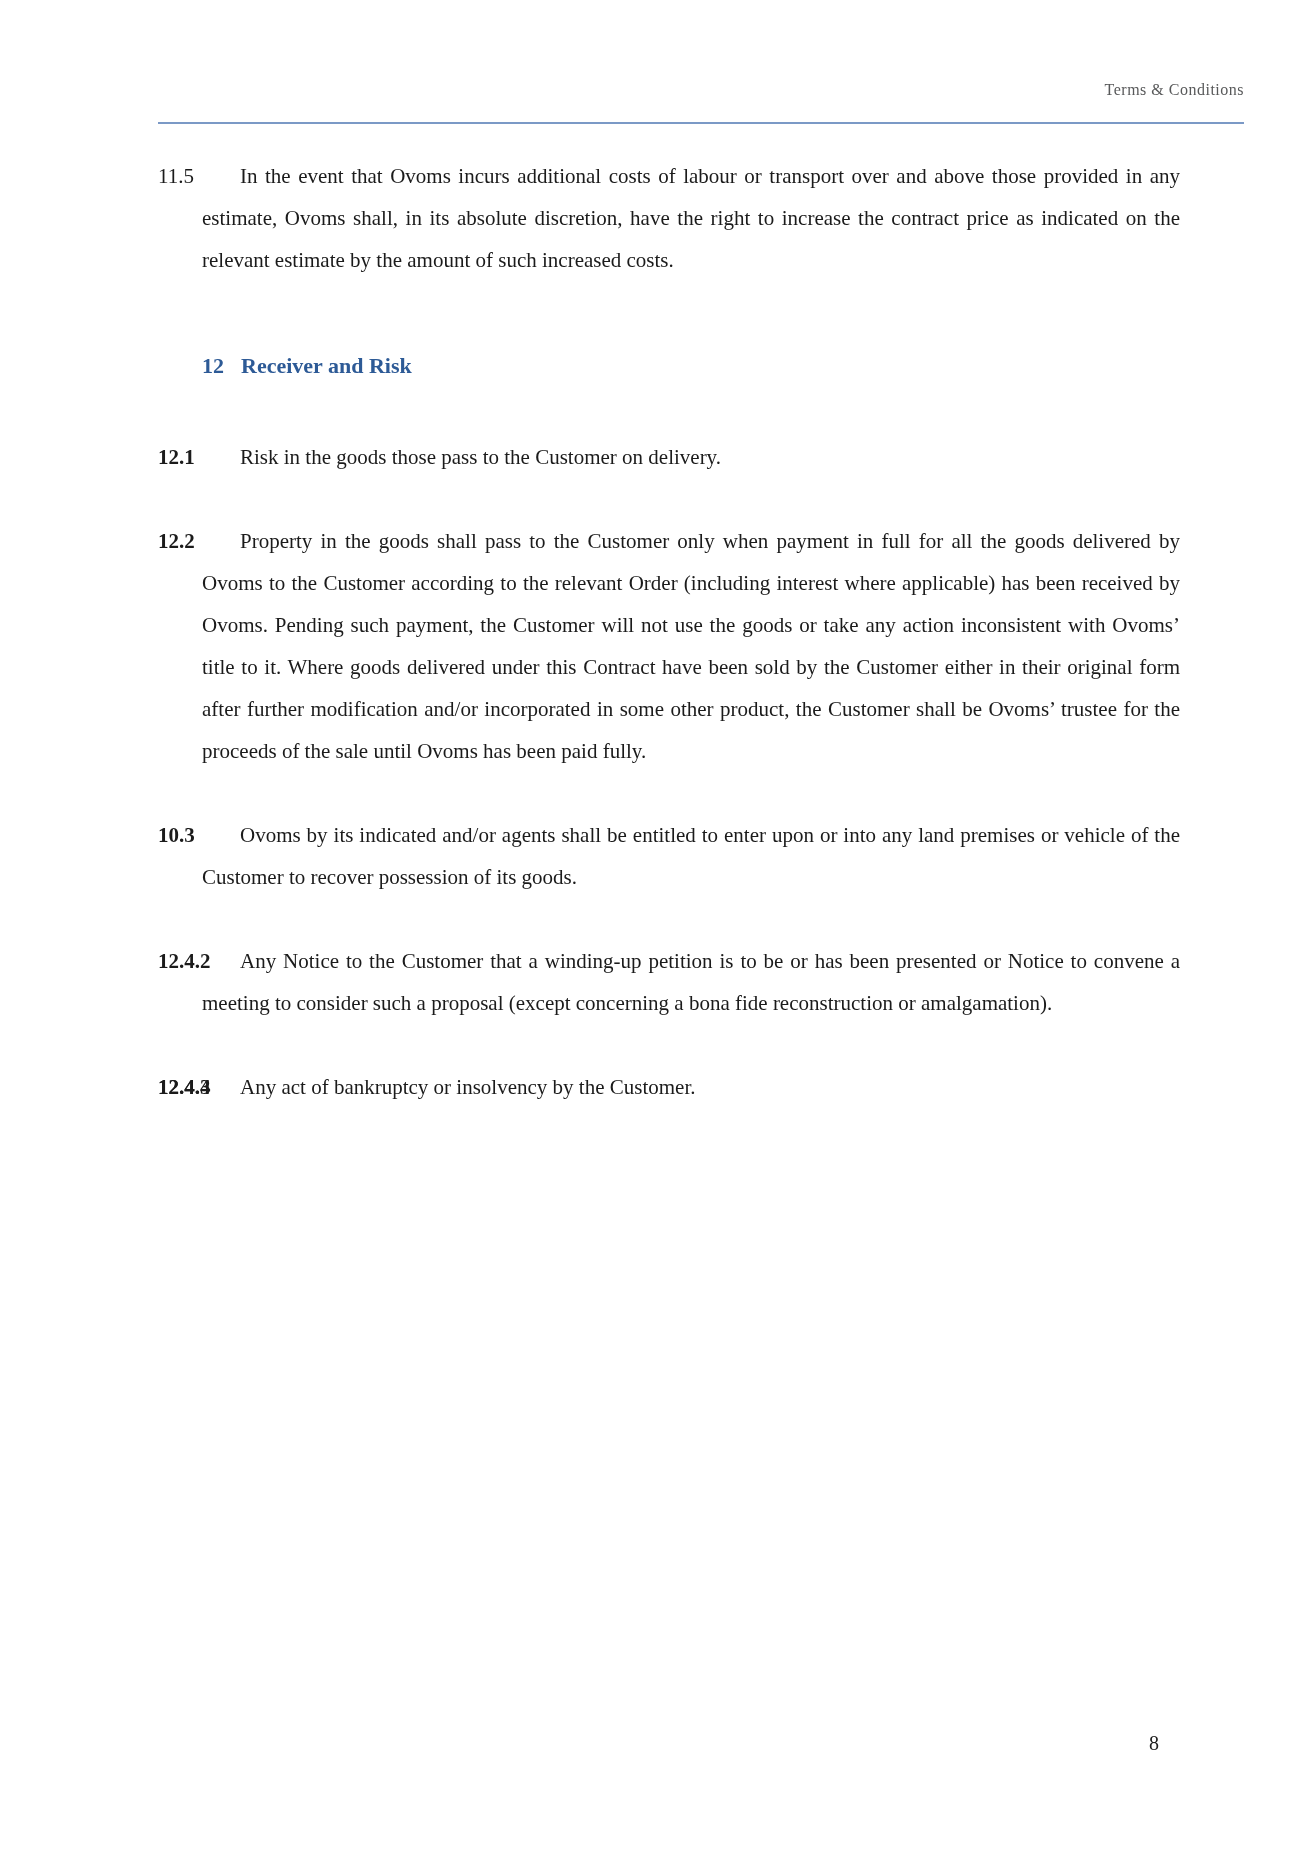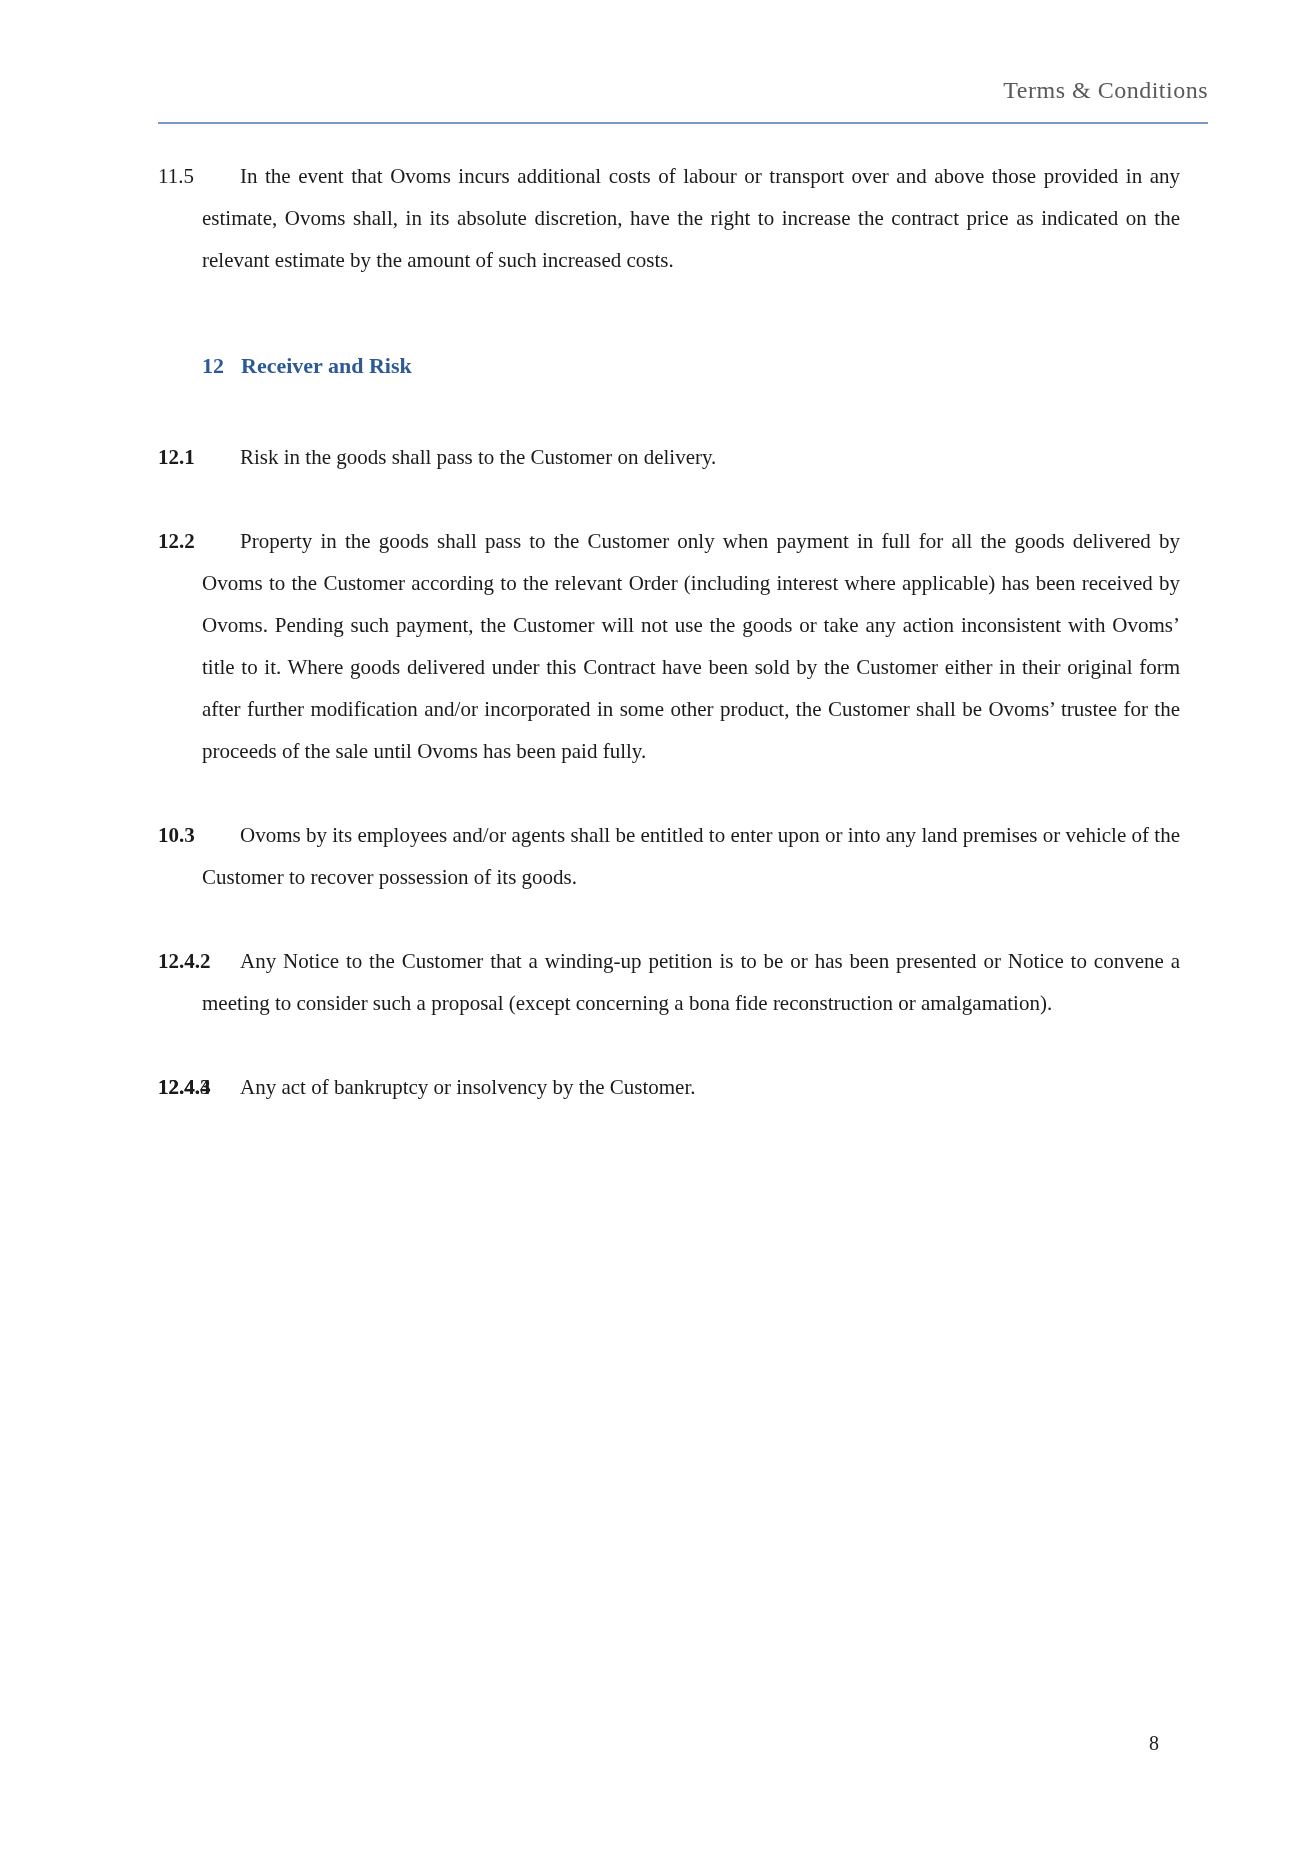--- a/index.html
+++ b/index.html
@@ -11,26 +11,26 @@
     position: relative;
     width: 1316px;
     height: 1861px;
     margin: 0 auto;
     background: #ffffff;
     font-family: "Liberation Serif", "DejaVu Serif", serif;
     color: var(--body-text, #1b1b1b);
     overflow: hidden;
   }
   .doc-header {
-    margin: 0 108px 0 158px;
+    margin: 0 72px 0 158px;
     padding-top: 78px;
     padding-bottom: 20px;
     border-bottom: 2px solid var(--rule-color, #7b99c6);
     text-align: right;
-    font-size: 24px;
+    font-size: 16px;
     line-height: 24px;
     letter-spacing: 0.5px;
     color: var(--header-text, #58595a);
   }
   .doc-body {
     margin: 0 136px 0 158px;
   }
   .clause {
     position: relative;
     padding-left: 44px;
@@ -81,23 +81,23 @@
 
 <div class="page" style="--heading-color: #2d5a96; --header-text: #58595a; --rule-color: #7b99c6; --body-text: #1b1b1b;">
 
   <header class="doc-header">
     <span class="header-title">Terms &amp; Conditions</span>
   </header>
 
   <main class="doc-body" id="clauses">
       <div class="clause first"><span class="clause-num">11.5</span><span class="clause-text">In the event that Ovoms incurs additional costs of labour or transport over and above those provided in any estimate, Ovoms shall, in its absolute discretion, have the right to increase the contract price as indicated on the relevant estimate by the amount of such increased costs.</span></div>
       <div class="section-heading"><span class="heading-num">12</span><span class="heading-text">Receiver and Risk</span></div>
-      <div class="clause"><span class="clause-num bold">12.1</span><span class="clause-text">Risk in the goods shall pass to the Customer on delivery.</span></div>
+      <div class="clause"><span class="clause-num bold">12.1</span><span class="clause-text">Risk in the goods those pass to the Customer on delivery.</span></div>
       <div class="clause"><span class="clause-num bold">12.2</span><span class="clause-text">Property in the goods shall pass to the Customer only when payment in full for all the goods delivered by Ovoms to the Customer according to the relevant Order (including interest where applicable) has been received by Ovoms. Pending such payment, the Customer will not use the goods or take any action inconsistent with Ovoms’ title to it. Where goods delivered under this Contract have been sold by the Customer either in their original form after further modification and/or incorporated in some other product, the Customer shall be Ovoms’ trustee for the proceeds of the sale until Ovoms has been paid fully.</span></div>
-      <div class="clause"><span class="clause-num bold">10.3</span><span class="clause-text">Ovoms by its employees and/or agents shall be entitled to enter upon or into any land premises or vehicle of the Customer to recover possession of its goods.</span></div>
+      <div class="clause"><span class="clause-num bold">10.3</span><span class="clause-text">Ovoms by its indicated and/or agents shall be entitled to enter upon or into any land premises or vehicle of the Customer to recover possession of its goods.</span></div>
       <div class="clause"><span class="clause-num bold">12.4.2</span><span class="clause-text">Any Notice to the Customer that a winding-up petition is to be or has been presented or Notice to convene a meeting to consider such a proposal (except concerning a bona fide reconstruction or amalgamation).</span></div>
       <div class="clause"><span class="clause-num bold">12.4.3</span></div>
       <div class="clause"><span class="clause-num bold">12.4.4</span><span class="clause-text">Any act of bankruptcy or insolvency by the Customer.</span></div>
     </main>
 
   <div class="page-number">8</div>
 
 </div>
 
 </body></html>

